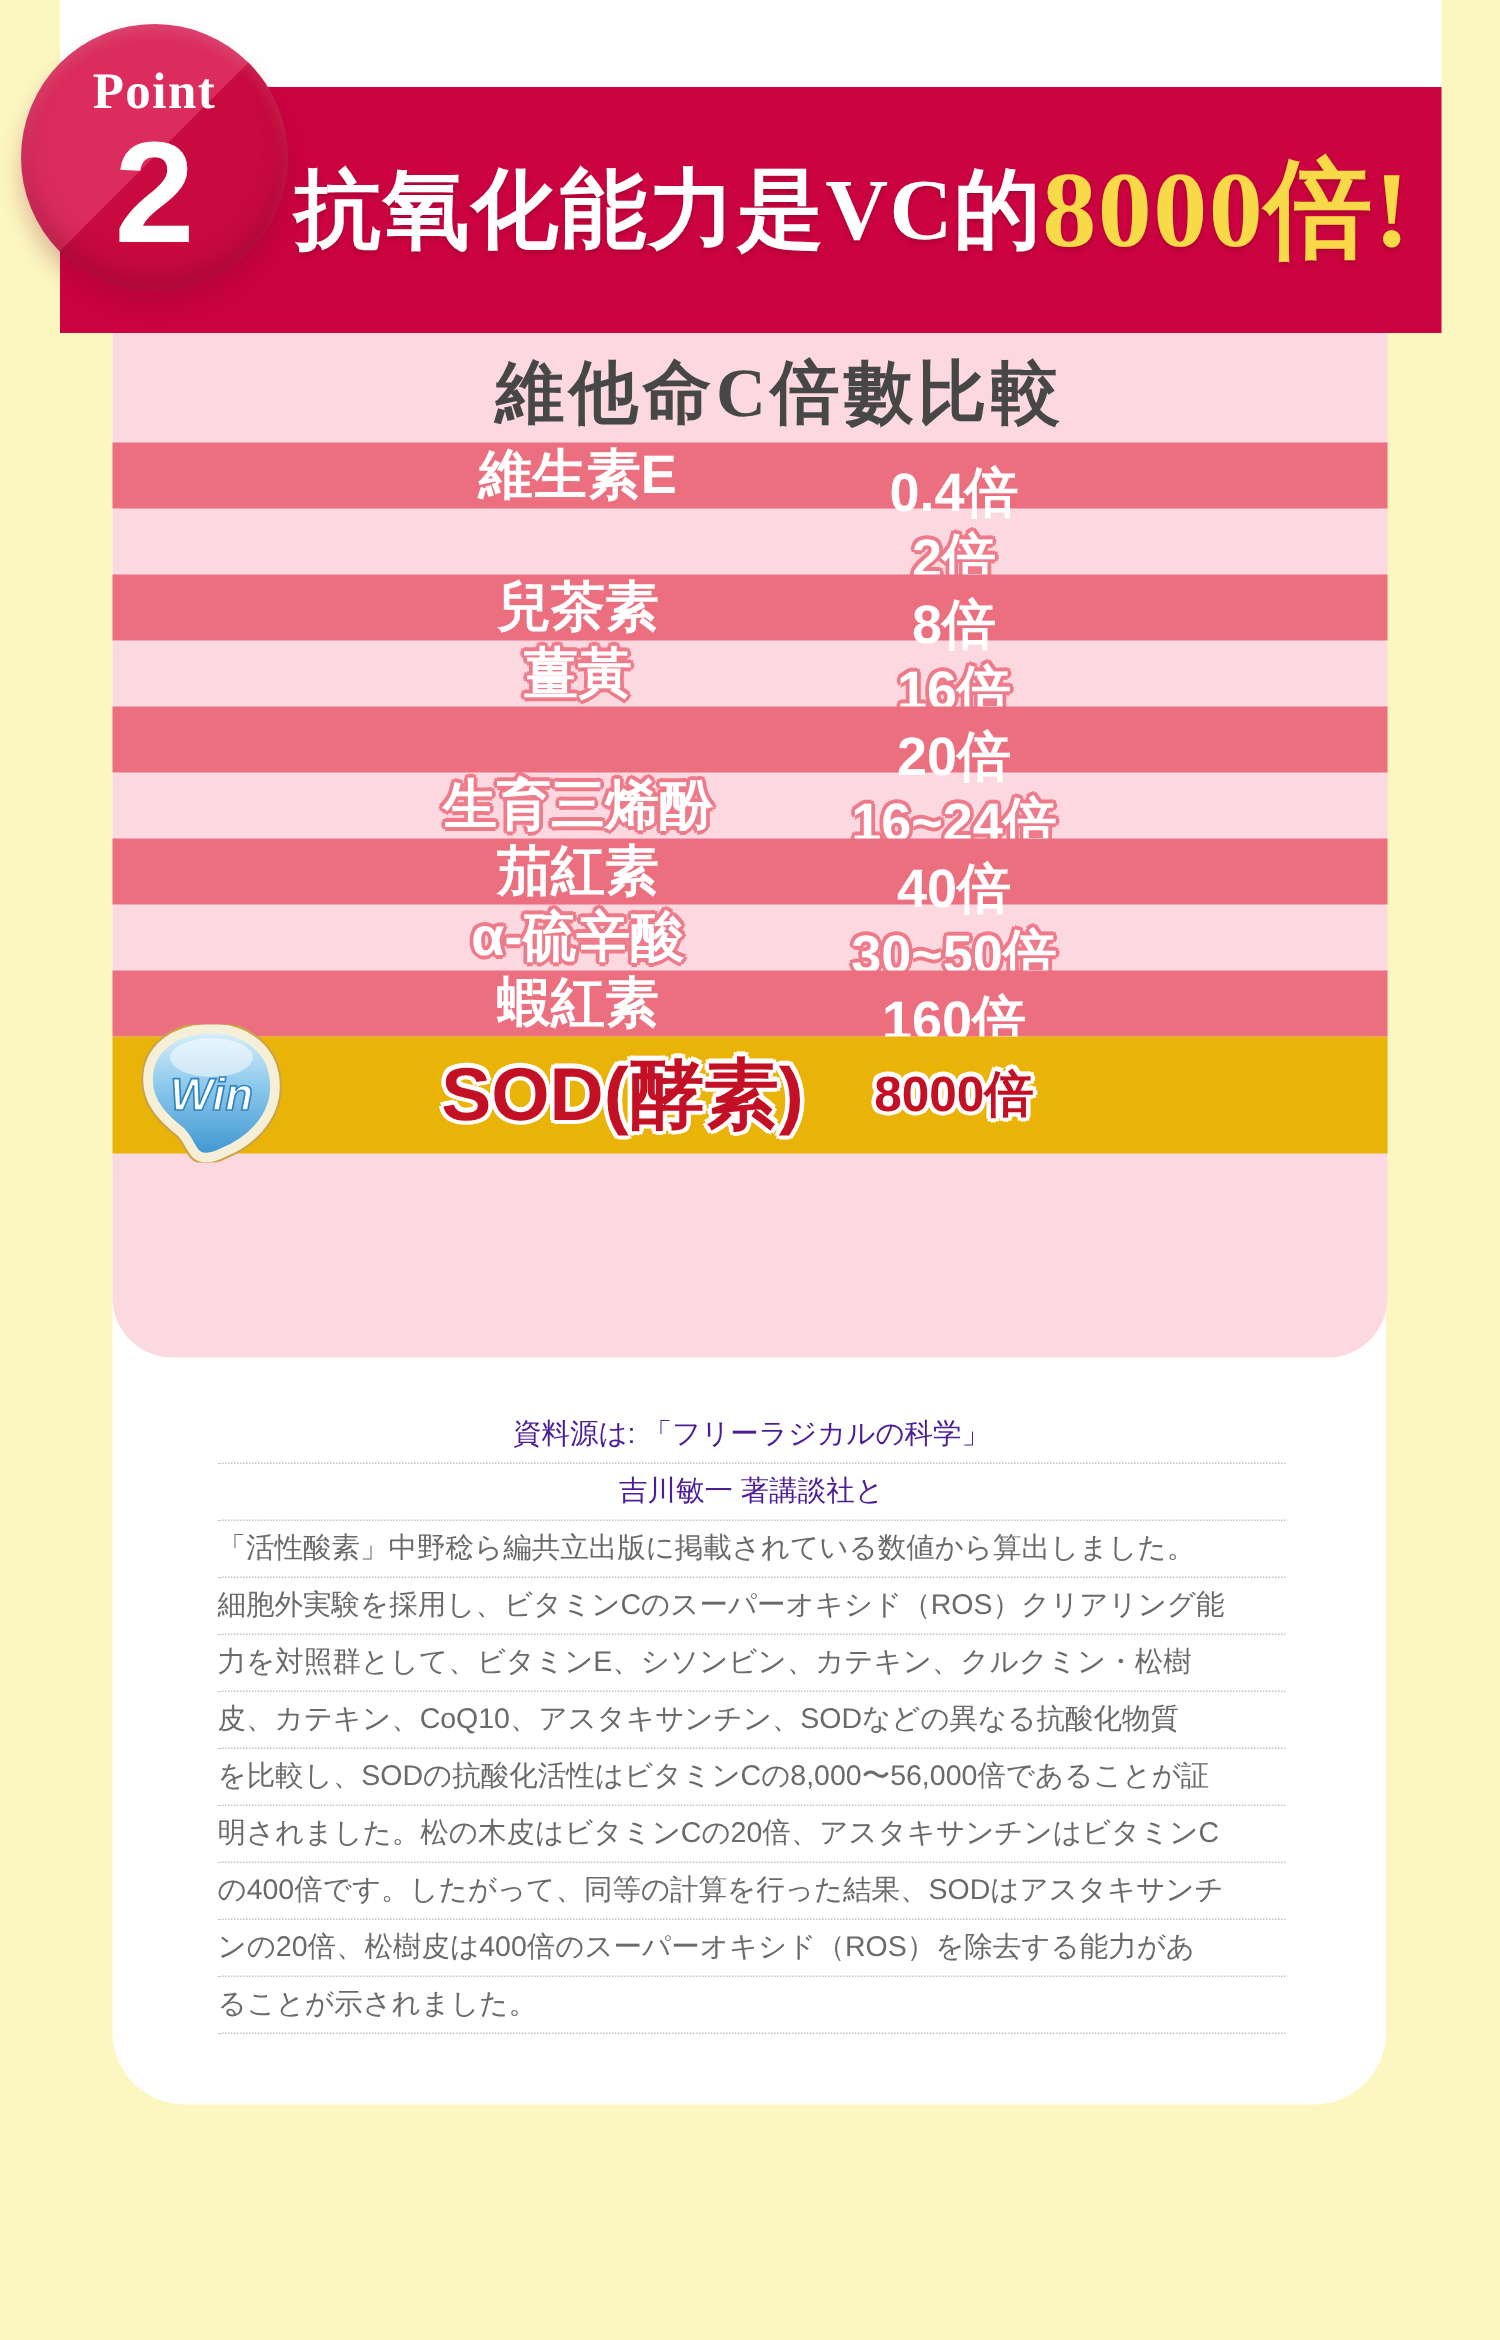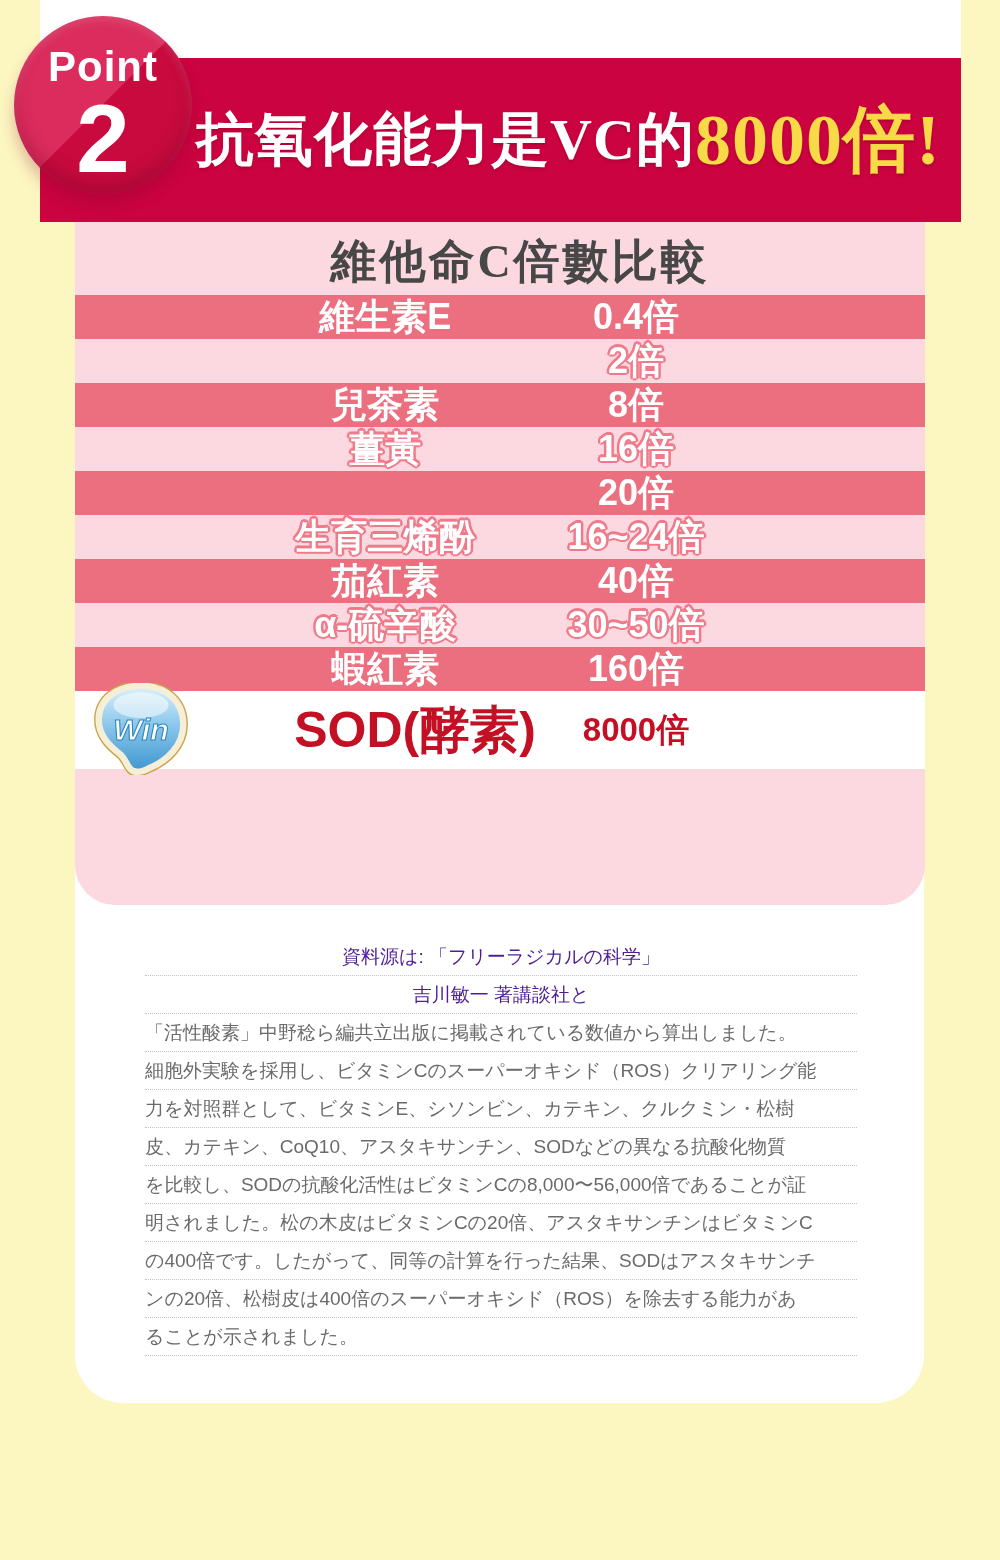--- a/index.html
+++ b/index.html
@@ -18,38 +18,38 @@
            letter-spacing:1px;text-shadow:0 2px 3px rgba(120,0,30,.35);}
   .t-yellow{color:#F8D947;font-family:"Liberation Serif",serif;font-weight:bold;font-size:72px;
             letter-spacing:1px;text-shadow:0 2px 3px rgba(120,0,30,.35);}
   
   .point-badge{position:absolute;left:14px;top:16px;width:178px;height:178px;border-radius:50%;
                background:linear-gradient(135deg,#DB2C5D 49.6%,#C80A3E 50%);
                box-shadow:0 10px 14px rgba(130,0,40,.25),
                           inset 0 -10px 16px rgba(120,0,40,.35),
                           inset 0 4px 10px rgba(255,255,255,.15);
                color:#fff;text-align:center;}
-  .badge-label{font-size:42px;font-weight:bold;margin-top:27px;letter-spacing:1px;}
+  .badge-label{font-size:34px;font-weight:bold;margin-top:27px;letter-spacing:1px;font-family:Liberation Serif, serif;}
   .badge-number{font-size:96px;font-weight:bold;line-height:1;margin-top:0px;}
   
   .pink-block{position:absolute;left:75px;top:222px;width:850px;height:683px;background:#FCD9E1;
               border-radius:0 0 40px 40px;overflow:visible;}
   .tbl-title{height:73px;line-height:80px;text-align:center;font-family:"Liberation Serif",serif;
              font-weight:bold;font-size:46px;color:#474747;letter-spacing:3px;padding-left:40px;}
   .row{position:relative;height:44px;}
   .row.solid{background:#EC6F80;}
   .lbl,.val{position:absolute;top:50%;transform:translateY(-50%);text-align:center;
             font-weight:bold;color:#ffffff;}
   .row .lbl{left:11%;width:51%;font-size:36px;}
-  .row .val{left:52%;width:28%;font-size:36px;}
+  .row .val{left:52%;width:28%;font-size:36px;margin-top:12px;}
   .row.outline .lbl,.row.outline .val{
       text-shadow:2.5px 0 #EE7A8A,-2.5px 0 #EE7A8A,0 2.5px #EE7A8A,0 -2.5px #EE7A8A,
                   1.8px 1.8px #EE7A8A,-1.8px 1.8px #EE7A8A,1.8px -1.8px #EE7A8A,-1.8px -1.8px #EE7A8A;}
   
-  .winner-row{position:relative;height:78px;background:#ffffff;}
+  .winner-row{position:relative;height:78px;background:#eab308;}
   .winner-row .lbl{left:14%;width:52%;font-size:50px;color:#C41024;}
   .winner-row .val{left:52%;width:28%;font-size:33px;color:#C41024;}
   .winner-row .lbl,.winner-row .val{
       text-shadow:3px 0 #fff,-3px 0 #fff,0 3px #fff,0 -3px #fff,
                   2.2px 2.2px #fff,-2.2px 2.2px #fff,2.2px -2.2px #fff,-2.2px -2.2px #fff;}
   .win-badge{position:absolute;left:18px;top:-8px;width:96px;height:92px;}
   
   .source{position:absolute;left:145px;top:938px;width:712px;}
   .src-line{font-size:19px;color:#6a6a6a;line-height:37px;height:37px;white-space:nowrap;
             overflow:hidden;border-bottom:1px dotted #c3c3c3;}

